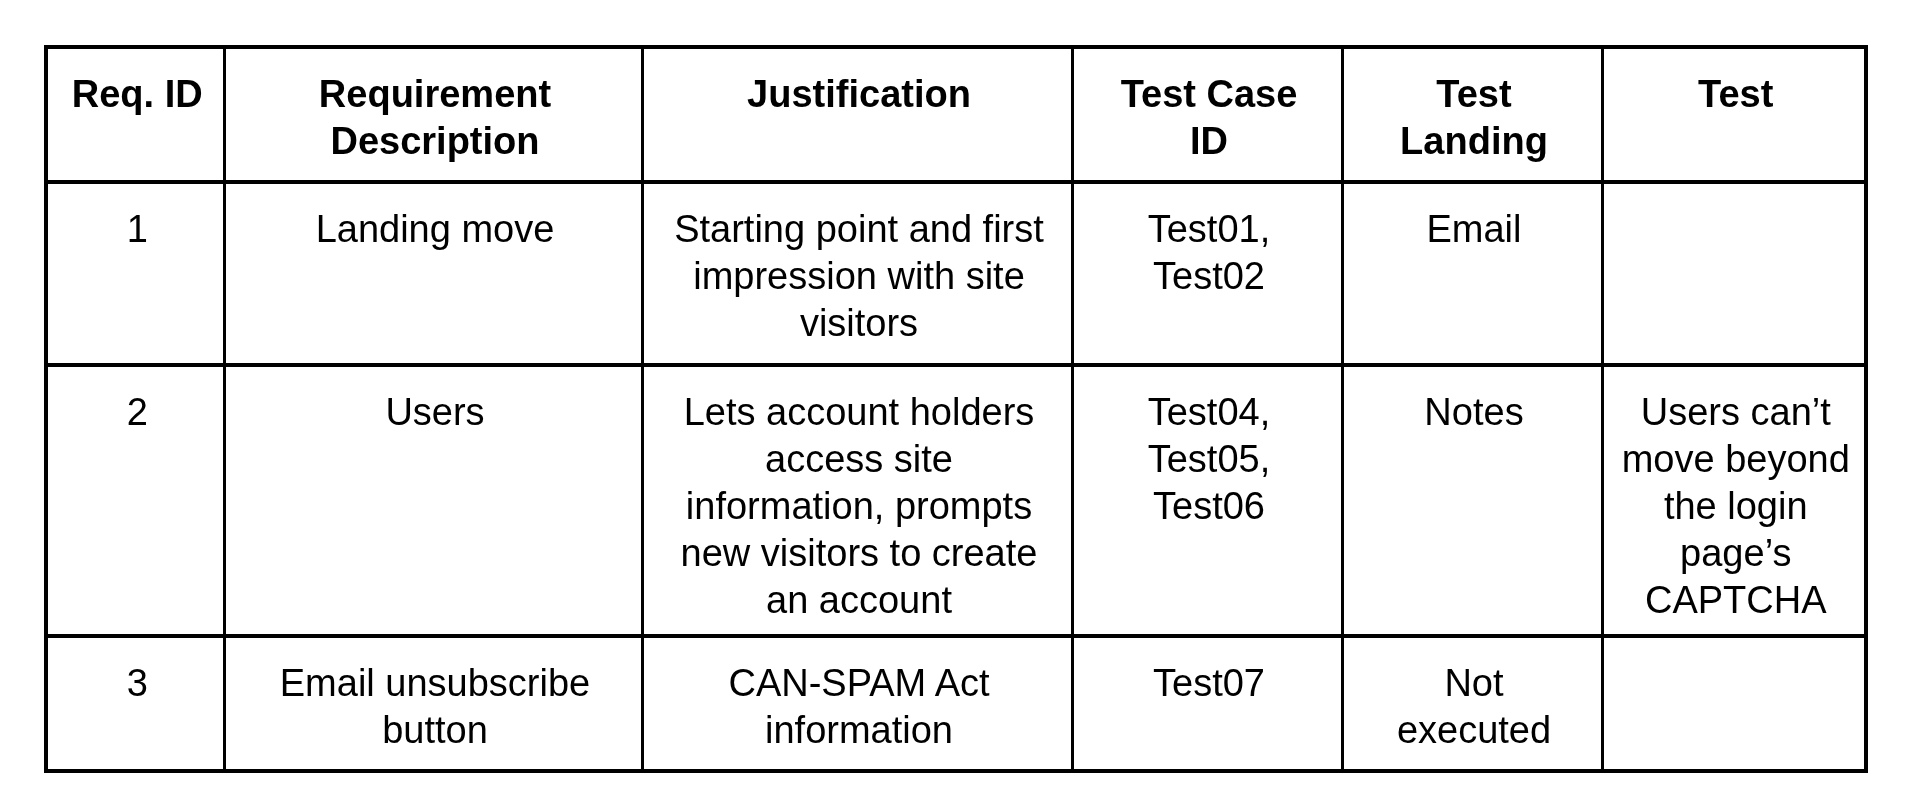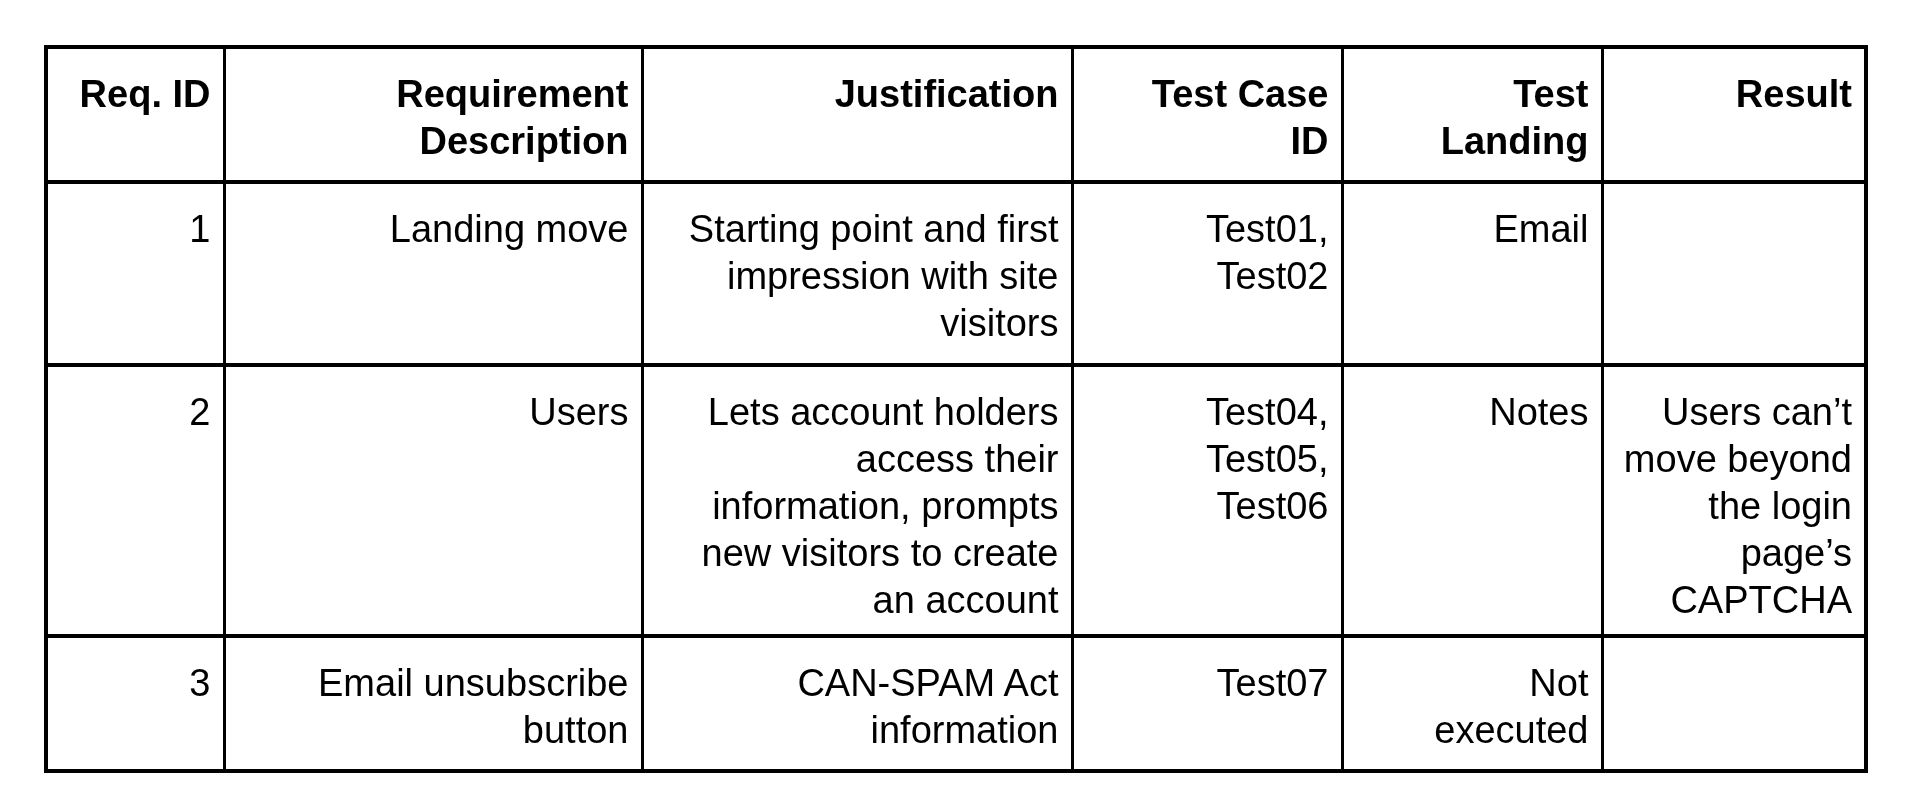--- a/index.html
+++ b/index.html
@@ -27,21 +27,21 @@
     table-layout: fixed;
     border: 4px solid #000000;
     background: #ffffff;
   }
   table.req-table th,
   table.req-table td {
     border: 3px solid #000000;
     border-top-width: 4px;
     border-bottom-width: 4px;
     vertical-align: top;
-    text-align: right;
+    text-align: center;
     padding: 22px 12px 10px 16px;
     font-size: 38px;
     line-height: 47px;
     white-space: pre-line;
     overflow: hidden;
   }
   table.req-table th {
     font-weight: bold;
   }
   tr.header-row    { height: 135px; }
@@ -70,40 +70,40 @@
     </colgroup>
     <thead>
       <tr class="header-row">
         <th>Req. ID</th>
         <th>Requirement
 Description</th>
         <th>Justification</th>
         <th>Test Case
 ID</th>
         <th>Test Landing</th>
-        <th>Result</th>
+        <th>Test</th>
       </tr>
     </thead>
     <tbody>
       <tr class="row-1">
         <td>1</td>
         <td>Landing move</td>
         <td>Starting point and first
 impression with site
 visitors</td>
         <td>Test01,
 Test02</td>
         <td>Email</td>
         <td></td>
       </tr>
       <tr class="row-2">
         <td>2</td>
         <td>Users</td>
         <td>Lets account holders
-access their
+access site
 information, prompts
 new visitors to create
 an account</td>
         <td>Test04,
 Test05,
 Test06</td>
         <td>Notes</td>
         <td>Users can’t
 move beyond
 the login

